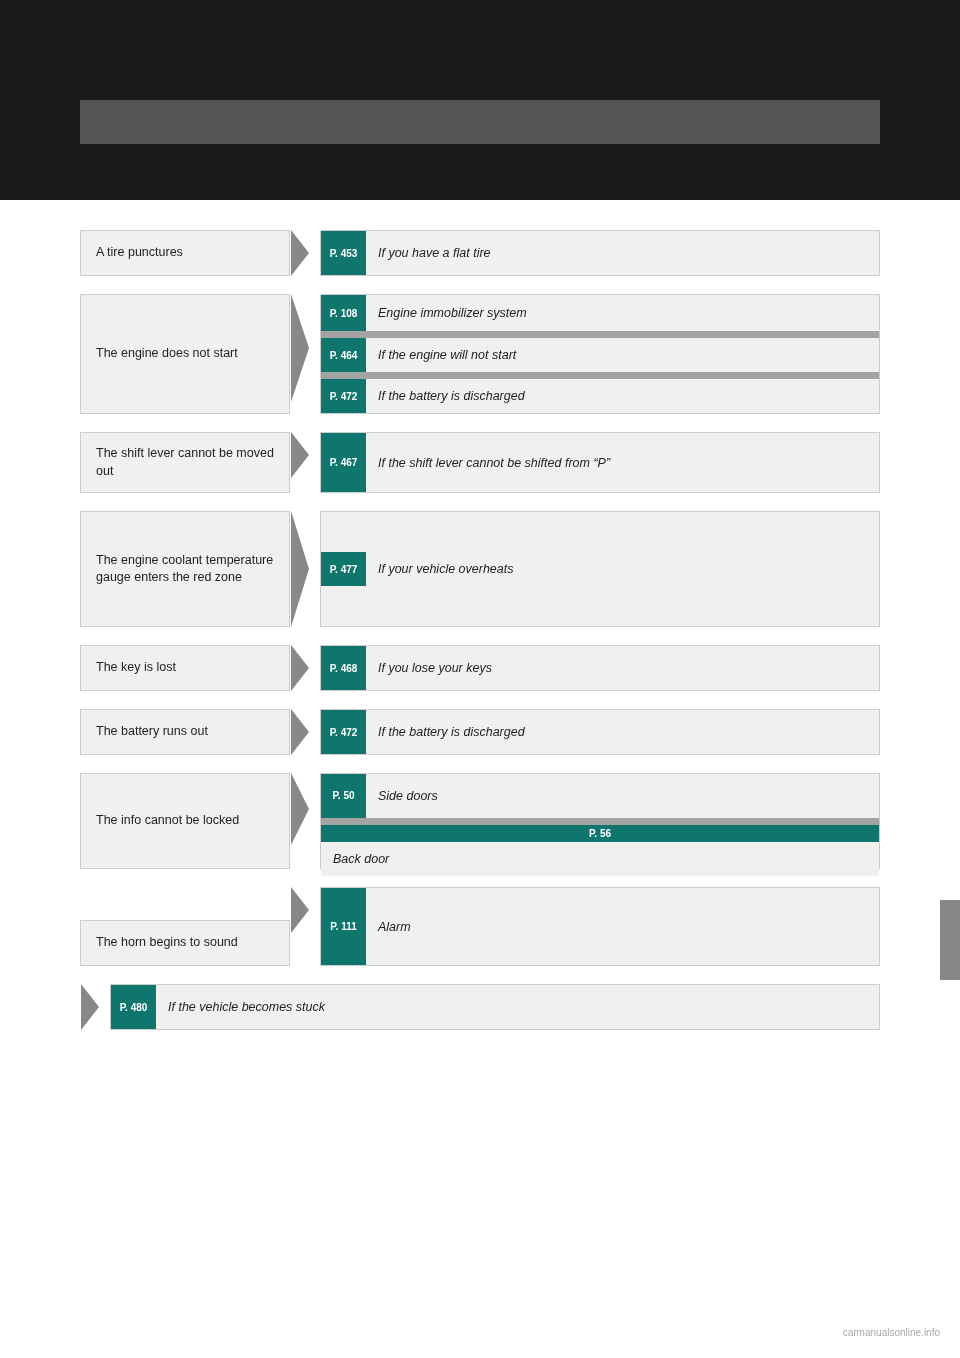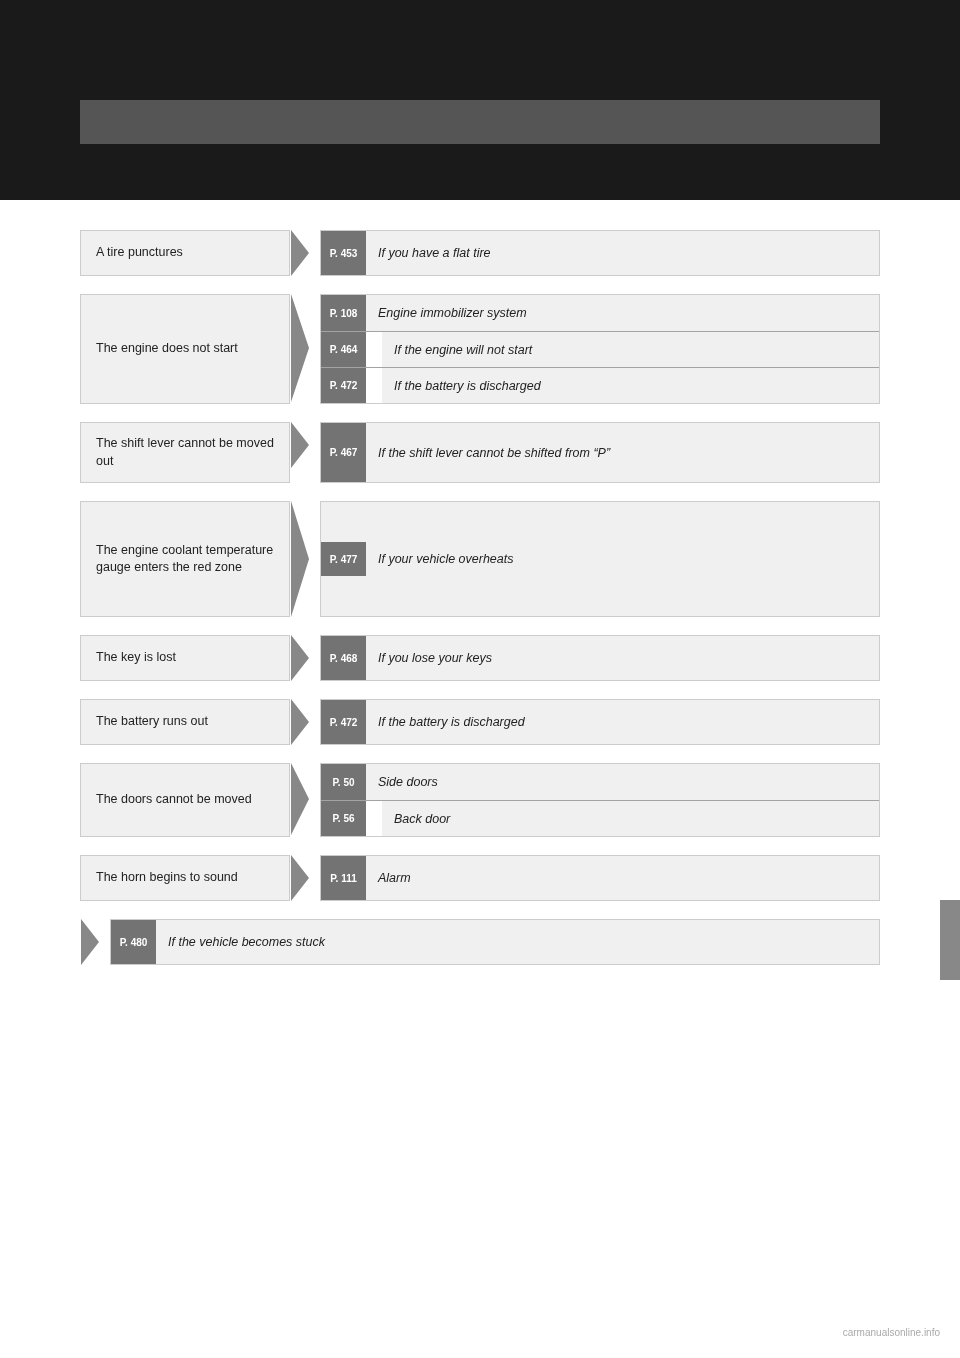--- a/index.html
+++ b/index.html
@@ -92,26 +92,25 @@
       border: 1px solid #cccccc;
     }
 
     .right-row {
       display: flex;
       align-items: center;
       flex: 1;
     }
 
     .right-row + .right-row {
-      border-top: 1px solid #a3a3a3;
-      gap: 16px;
+      border-top: 7px solid #a3a3a3;
     }
 
     .page-badge {
-      background: #737373;
+      background: #0f766e;
       color: #ffffff;
       font-size: 10px;
       padding: 3px 6px;
       min-width: 45px;
       text-align: center;
       flex-shrink: 0;
       align-self: stretch;
       display: flex;
       align-items: center;
       justify-content: center;
@@ -300,43 +299,43 @@
 
         <div class="right-row" style="min-height:36px;">
           <div class="page-badge">P. 472</div>
           <div class="right-text">If the battery is discharged</div>
         </div>
 
       </div>
     </div>
     <div class="row-container">
       <div class="left-box" style="min-height:72px;">
-        <span>The doors cannot be moved</span>
+        <span>The info cannot be locked</span>
       </div>
       <div class="arrow" style="height:72px;">
         <svg viewBox="0 0 28 72" preserveAspectRatio="none" xmlns="http://www.w3.org/2000/svg" style="width:28px;height:72px;">
           <polygon points="0,0 18,36 0,72" fill="#888888"></polygon>
         </svg>
       </div>
       <div class="right-section">
 
         <div class="right-row" style="min-height:36px;">
           <div class="page-badge">P. 50</div>
           <div class="right-text">Side doors</div>
         </div>
 
-        <div class="right-row" style="min-height:36px;">
+        <div class="right-row" style="min-height:36px;flex-direction:column;">
           <div class="page-badge">P. 56</div>
           <div class="right-text">Back door</div>
         </div>
 
       </div>
     </div>
     <div class="row-container">
-      <div class="left-box" style="min-height:46px;">
+      <div class="left-box" style="min-height:46px;margin-top:33px;">
         <span>The horn begins to sound</span>
       </div>
       <div class="arrow" style="height:46px;">
         <svg viewBox="0 0 28 46" preserveAspectRatio="none" xmlns="http://www.w3.org/2000/svg" style="width:28px;height:46px;">
           <polygon points="0,0 18,23 0,46" fill="#888888"></polygon>
         </svg>
       </div>
       <div class="right-section">
 
         <div class="right-row" style="min-height:36px;">

